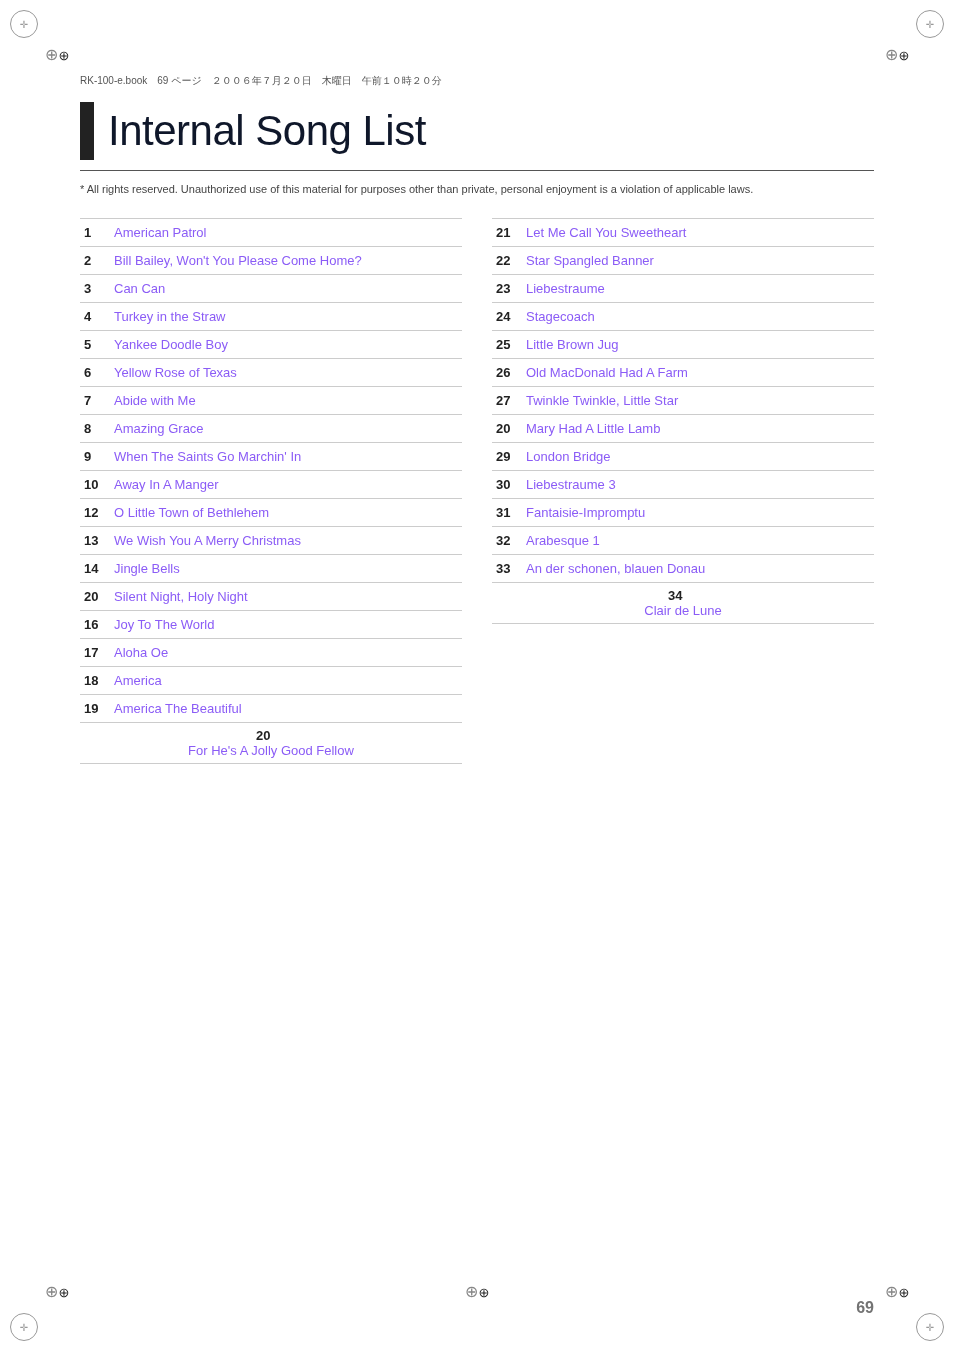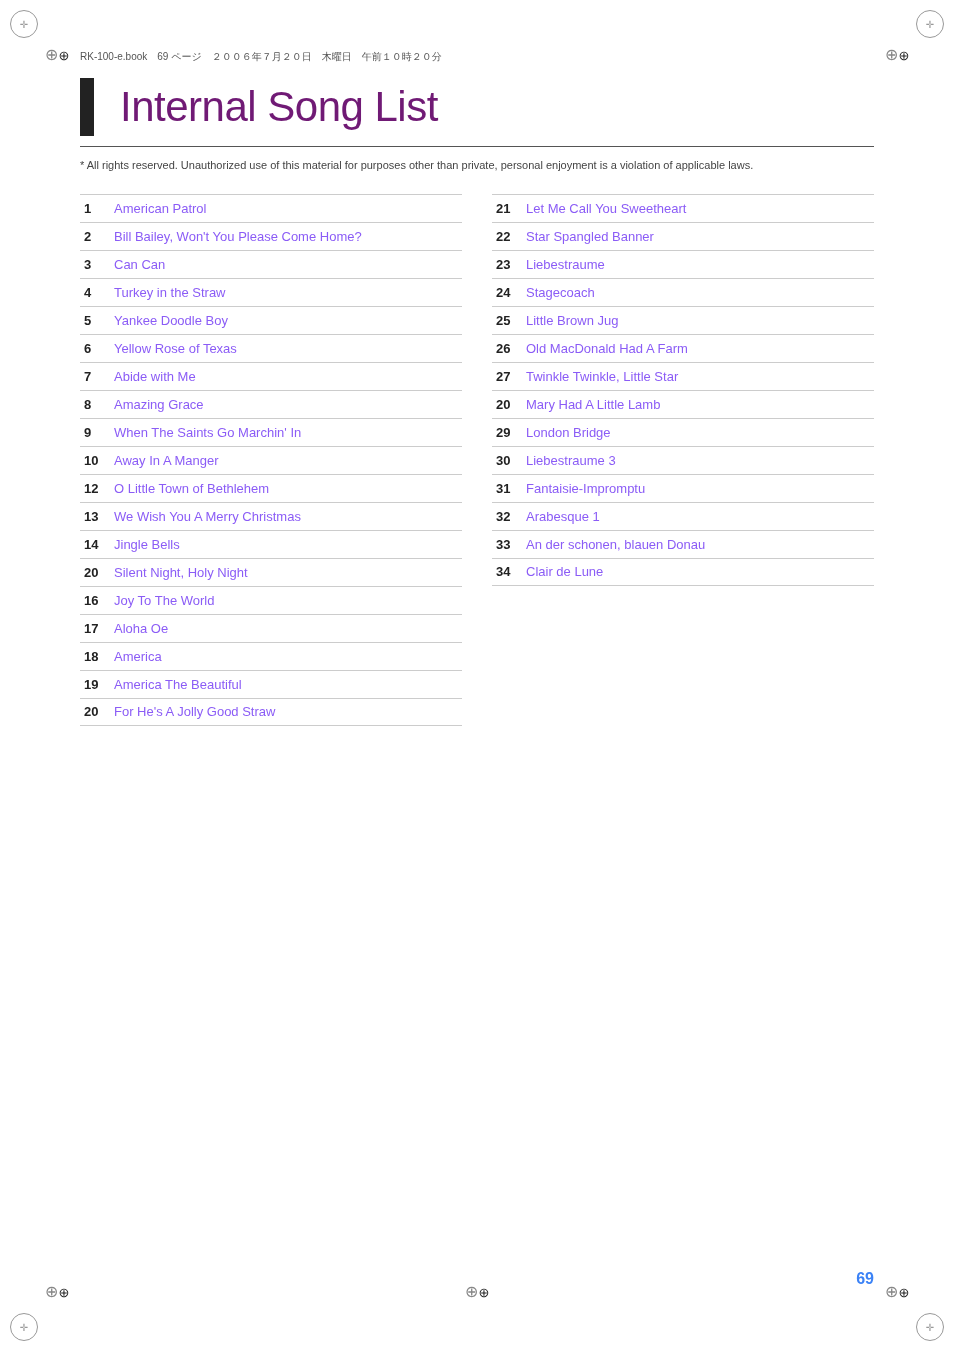--- a/index.html
+++ b/index.html
@@ -50,21 +50,21 @@
     }
 
     .ch-tl { top: 45px; left: 45px; }
     .ch-tr { top: 45px; right: 45px; }
     .ch-bl { bottom: 45px; left: 45px; }
     .ch-br { bottom: 45px; right: 45px; }
     .ch-bm { bottom: 45px; left: 50%; transform: translateX(-50%); }
 
     .content {
       margin: 0 80px;
-      padding-top: 50px;
+      padding-top: 74px;
     }
 
     .header-line {
       font-size: 10px;
       color: #555;
       margin-bottom: 14px;
     }
 
     .title-bar {
       display: flex;
@@ -76,23 +76,22 @@
       width: 14px;
       height: 58px;
       background: #222;
       margin-right: 14px;
       flex-shrink: 0;
     }
 
     .page-title {
       font-size: 42px;
       font-weight: 300;
-      color: #701a75;
+      color: #0f172a;
       letter-spacing: -0.5px;
-      margin-left: 12px;
     }
 
     .divider {
       border: none;
       border-top: 1px solid #555;
       margin-bottom: 10px;
     }
 
     .note-text {
       font-size: 11px;
@@ -117,42 +116,43 @@
     .song-row {
       display: flex;
       align-items: center;
       border-top: 1px solid #ccc;
       padding: 5px 4px;
       min-height: 28px;
     }
 
     .song-row:last-child {
       border-bottom: 1px solid #ccc;
+      flex-direction: column;
     }
 
     .song-num {
       font-weight: bold;
       font-size: 13px;
       width: 30px;
       flex-shrink: 0;
       text-align: left;
     }
 
     .song-name {
       font-size: 13px;
       color: #8b5cf6;
     }
 
     .page-num-area {
       position: absolute;
-      bottom: 63px;
+      bottom: 34px;
       right: 80px;
       font-size: 16px;
       font-weight: bold;
-      color: #3b82f6;
+      color: #737373;
       margin-left: 44px;
     }
   </style>
 </head>
 <body>
 
 <div class="corner-mark tl">
   <div class="corner-circle"></div>
 </div>
 <div class="corner-mark tr">
@@ -252,21 +252,21 @@
         <div class="song-row">
           <span class="song-num">18</span>
           <span class="song-name">America</span>
         </div>
         <div class="song-row">
           <span class="song-num">19</span>
           <span class="song-name">America The Beautiful</span>
         </div>
         <div class="song-row">
           <span class="song-num">20</span>
-          <span class="song-name">For He's A Jolly Good Straw</span>
+          <span class="song-name">For He's A Jolly Good Fellow</span>
         </div>
       </div>
     <div class="song-col" id="right-col">
         <div class="song-row">
           <span class="song-num">21</span>
           <span class="song-name">Let Me Call You Sweetheart</span>
         </div>
         <div class="song-row">
           <span class="song-num">22</span>
           <span class="song-name">Star Spangled Banner</span>

